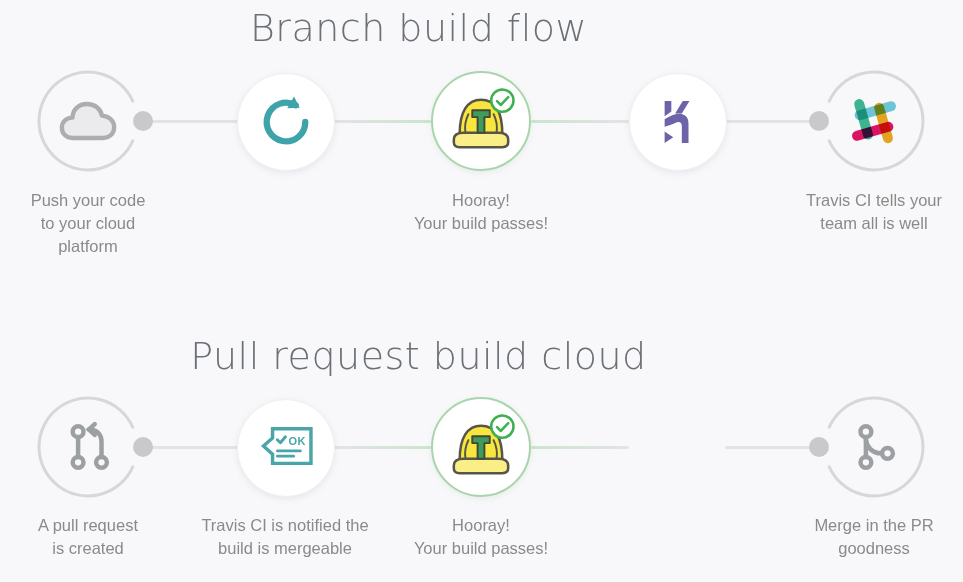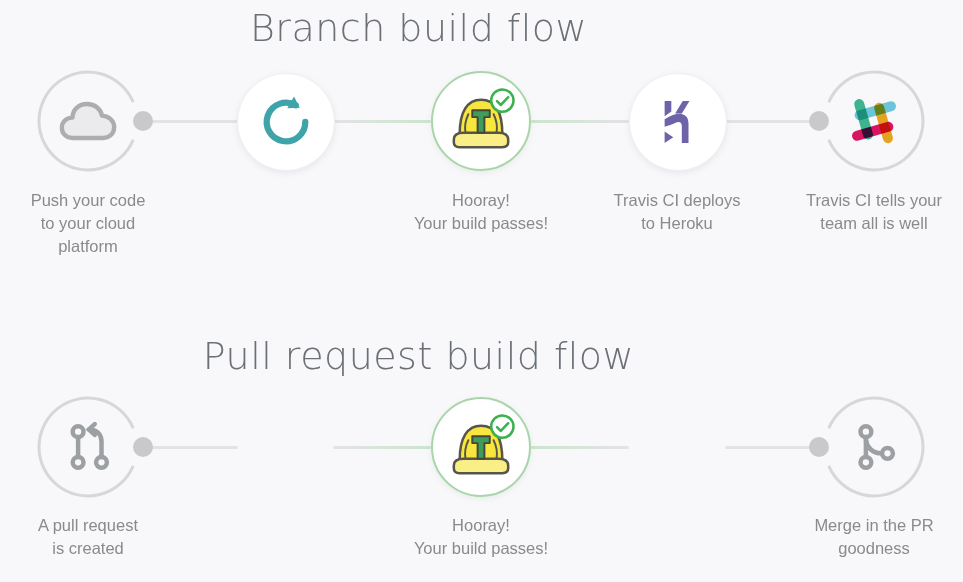--- a/index.html
+++ b/index.html
@@ -100,26 +100,24 @@
         <rect x="4" y="37" width="47" height="11" rx="5.5" fill="#e01563" style="mix-blend-mode:multiply"></rect>
       </g>
     </svg>
   </div>
 
   <div class="step-label" style="left:-32px;top:189px">Push your code
 to your cloud
 platform</div>
   <div class="step-label" style="left:361px;top:189px">Hooray!
 Your build passes!</div>
-  <div class="step-label" style="left:557px;top:189px">Travis CI deploys
-to Heroku</div>
   <div class="step-label" style="left:754px;top:189px">Travis CI tells your
 team all is well</div>
 
-  <div class="flow-title" style="top:334px">Pull request build flow</div>
+  <div class="flow-title" style="top:334px">Pull request build cloud</div>
 
   <div class="seg seg-gray" style="left:148px;top:445.5px;width:90px"></div>
   <div class="seg seg-to-green" style="left:333px;top:445.5px;width:98px"></div>
   <div class="seg seg-from-green" style="left:531px;top:445.5px;width:98px"></div>
   <div class="seg seg-gray" style="left:725px;top:445.5px;width:90px"></div>
   <div class="dot" style="left:133px;top:437px"></div>
   <div class="dot" style="left:809px;top:437px"></div>
 
   <div class="node node-end" style="left:36px;top:395px">
     <svg class="ring" width="104" height="104" viewBox="0 0 104 104">
@@ -130,20 +128,29 @@
         <circle cx="19" cy="13" r="6"></circle>
         <circle cx="19" cy="47" r="6"></circle>
         <circle cx="45" cy="47" r="6"></circle>
         <path d="M19 19 V41"></path>
         <path d="M31 10.5 C40 10.5 45 16 45 24 V41"></path>
         <path d="M37.5 4.5 L31 10.5 L37.5 16.5"></path>
       </g>
     </svg>
   </div>
 
+  <div class="node node-white" style="left:237px;top:399px">
+    <svg width="60" height="48" viewBox="0 0 62 50">
+      <path d="M17 5 H57 V41 H17 V31.5 L7.5 23 L17 14.5 Z" fill="#ffffff" stroke="#4aa5a8" stroke-width="3.6" stroke-linejoin="miter"></path>
+      <path d="M22 16.5 l3.2 3 l5.2 -6.2" fill="none" stroke="#4aa5a8" stroke-width="3" stroke-linecap="round" stroke-linejoin="round"></path>
+      <text x="33.5" y="21.5" font-size="11.5" font-weight="bold" fill="#4aa5a8" letter-spacing="0.5" font-family="Liberation Sans, DejaVu Sans, sans-serif">OK</text>
+      <path d="M22 28 H46" stroke="#4aa5a8" stroke-width="2.8" stroke-linecap="round"></path>
+      <path d="M22 33.5 H39" stroke="#4aa5a8" stroke-width="2.8" stroke-linecap="round"></path>
+    </svg>
+  </div>
 
   <div class="node node-green" style="left:431px;top:397px">
     <svg width="74" height="66" viewBox="0 0 76 68">
       <path d="M16 48 C16 24 24 12 38 12 C52 12 60 24 60 48 Z" fill="#f7e63d" stroke="#57544a" stroke-width="2.6" stroke-linejoin="round"></path>
       <path d="M25 27 C22 33 21 40 22 46" fill="none" stroke="#57544a" stroke-width="2" stroke-linecap="round"></path>
       <path d="M51 27 C54 33 55 40 54 46" fill="none" stroke="#57544a" stroke-width="2" stroke-linecap="round"></path>
       <path d="M10 53 q0 -7 10 -7 h36 q10 0 10 7 v3 q0 5 -6 5 H16 q-6 0 -6 -5 z" fill="#f9ef86" stroke="#57544a" stroke-width="2.6" stroke-linejoin="round"></path>
       <path d="M29 23 h18 v7 h-5.5 v16 h-7 v-16 H29 z" fill="#3d9e5b" stroke="#474539" stroke-width="2" stroke-linejoin="round"></path>
       <circle cx="60" cy="13" r="11.5" fill="#ffffff" stroke="#3db14f" stroke-width="2.6"></circle>
       <path d="M54.5 13.5 l4 4 l7.5 -8" fill="none" stroke="#3db14f" stroke-width="2.6" stroke-linecap="round" stroke-linejoin="round"></path>
@@ -161,18 +168,20 @@
         <circle cx="21" cy="47" r="6"></circle>
         <circle cx="45" cy="37" r="6"></circle>
         <path d="M21 19 V41"></path>
         <path d="M21 22 C22 30 28 37 38 37"></path>
       </g>
     </svg>
   </div>
 
   <div class="step-label" style="left:-32px;top:514px">A pull request
 is created</div>
+  <div class="step-label" style="left:165px;top:514px">Travis CI is notified the
+build is mergeable</div>
   <div class="step-label" style="left:361px;top:514px">Hooray!
 Your build passes!</div>
   <div class="step-label" style="left:754px;top:514px">Merge in the PR
 goodness</div>
 
 </div>
 
 </body></html>

